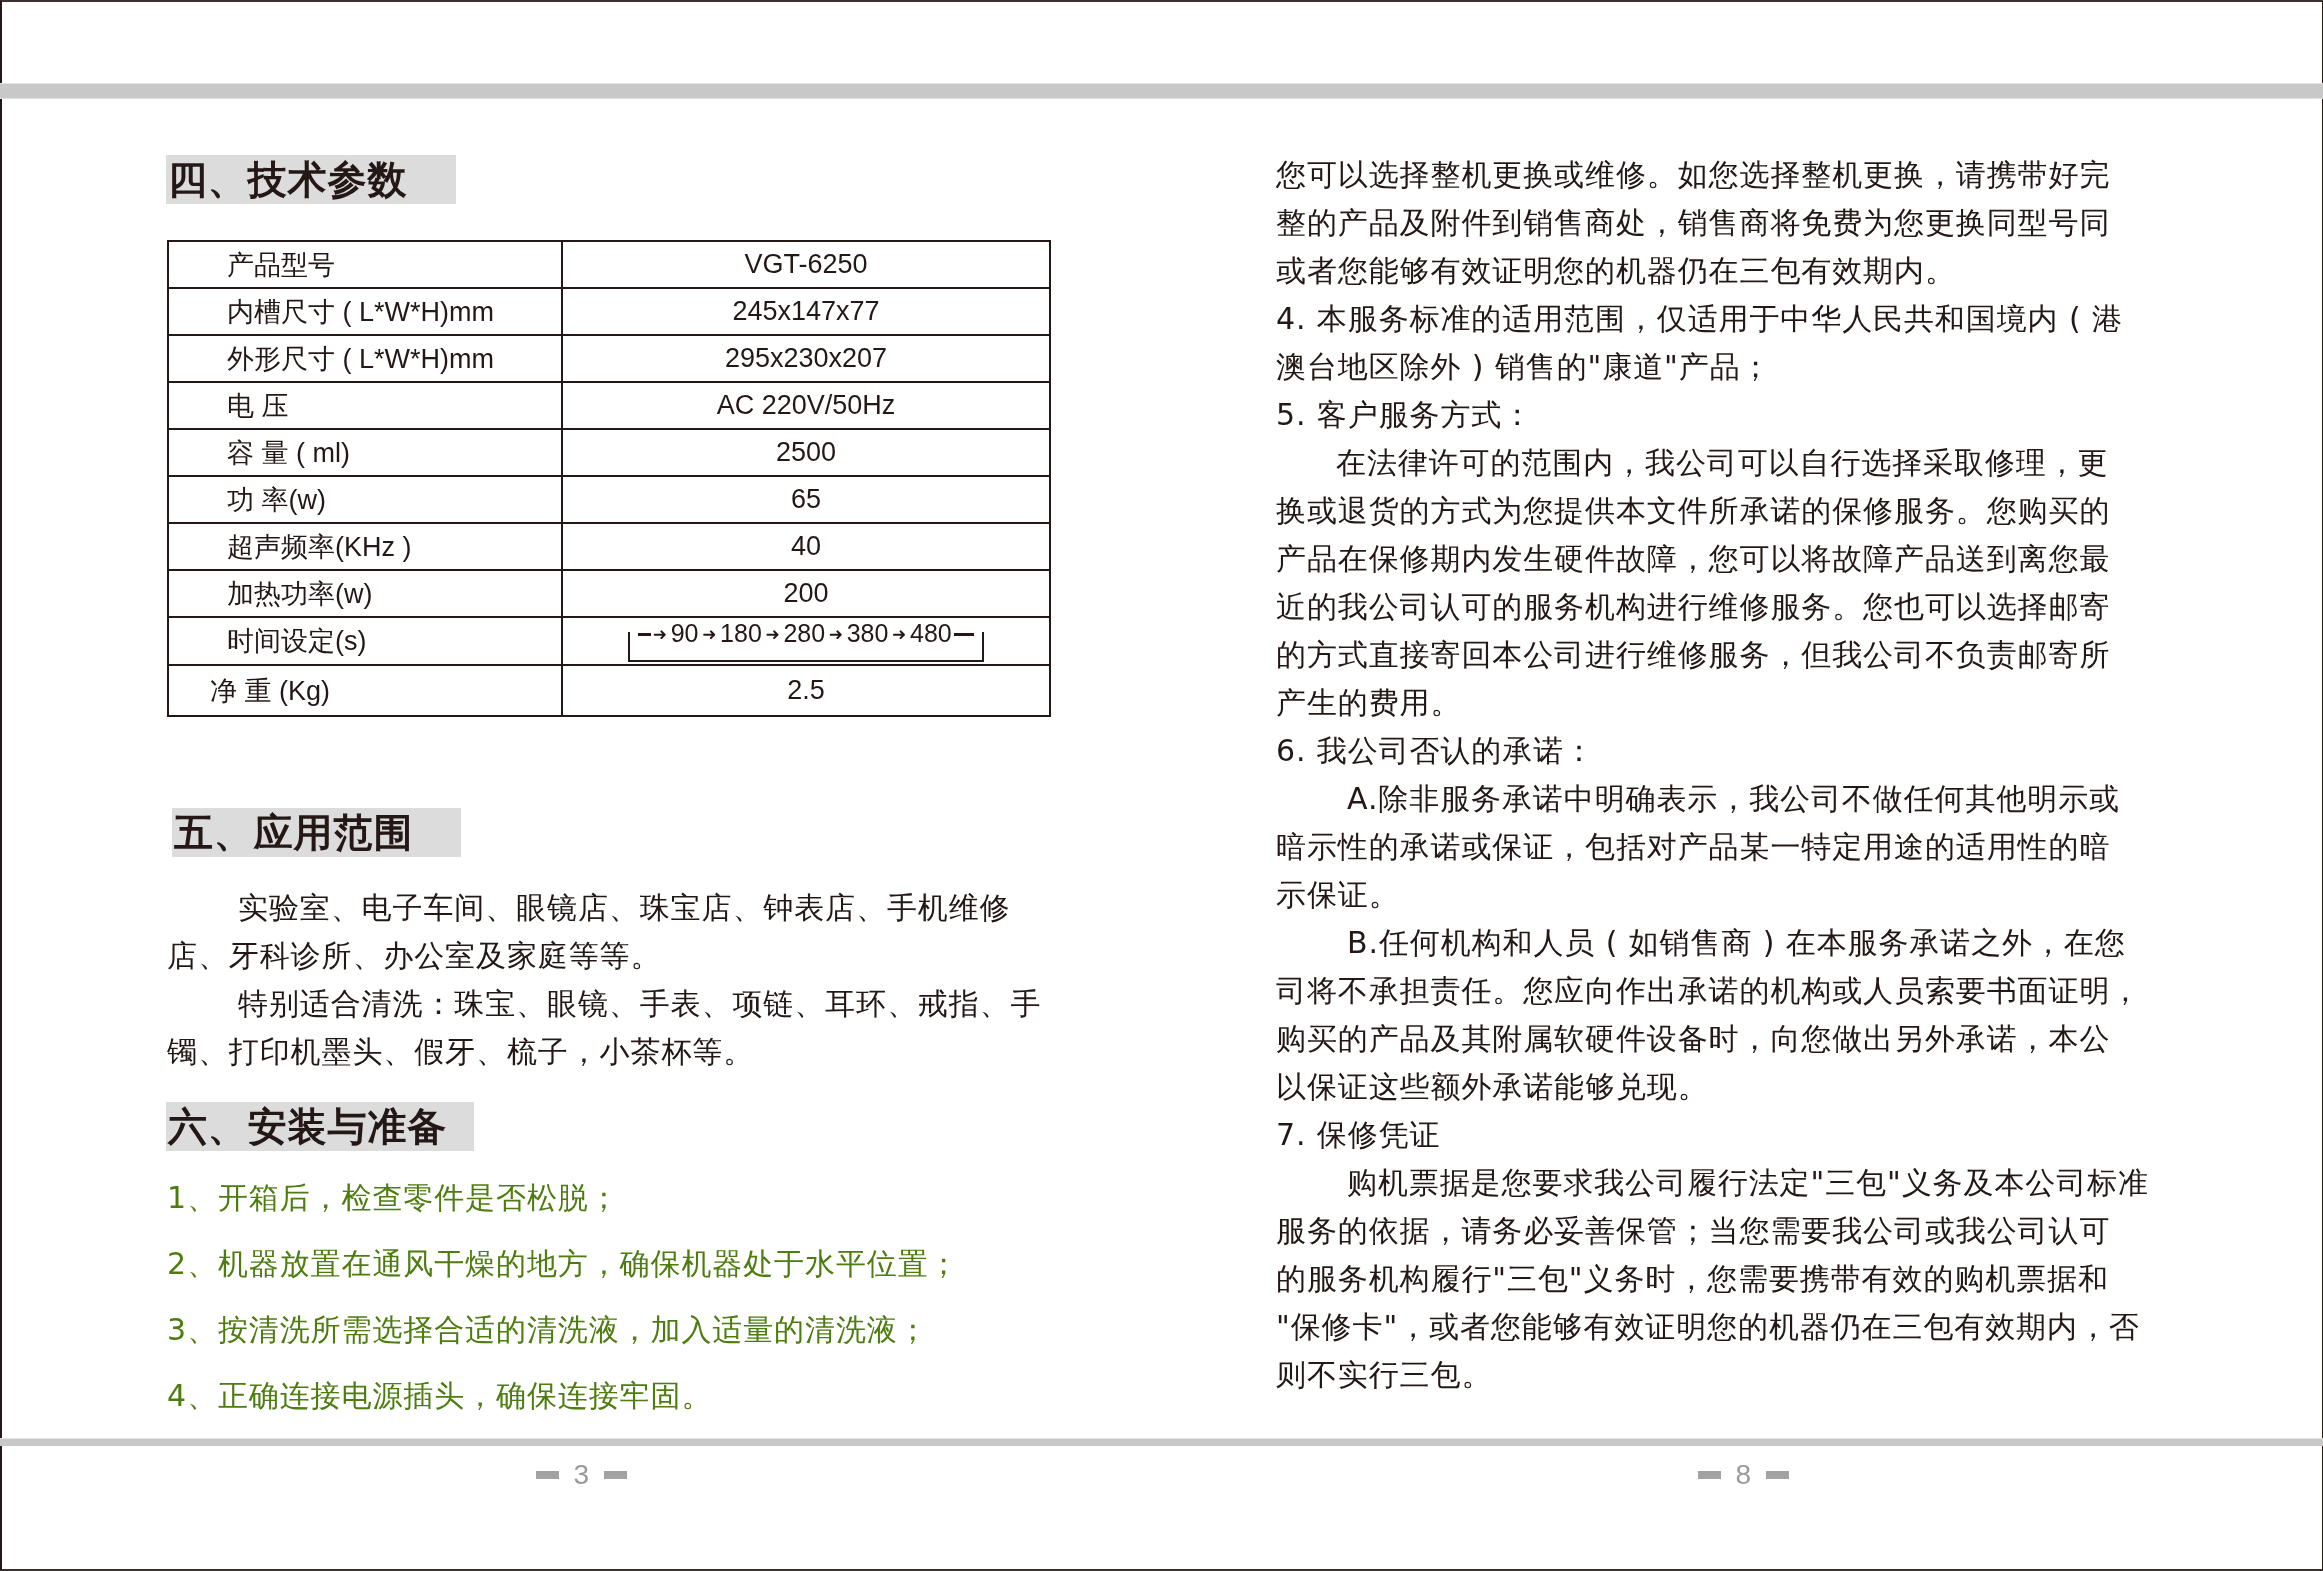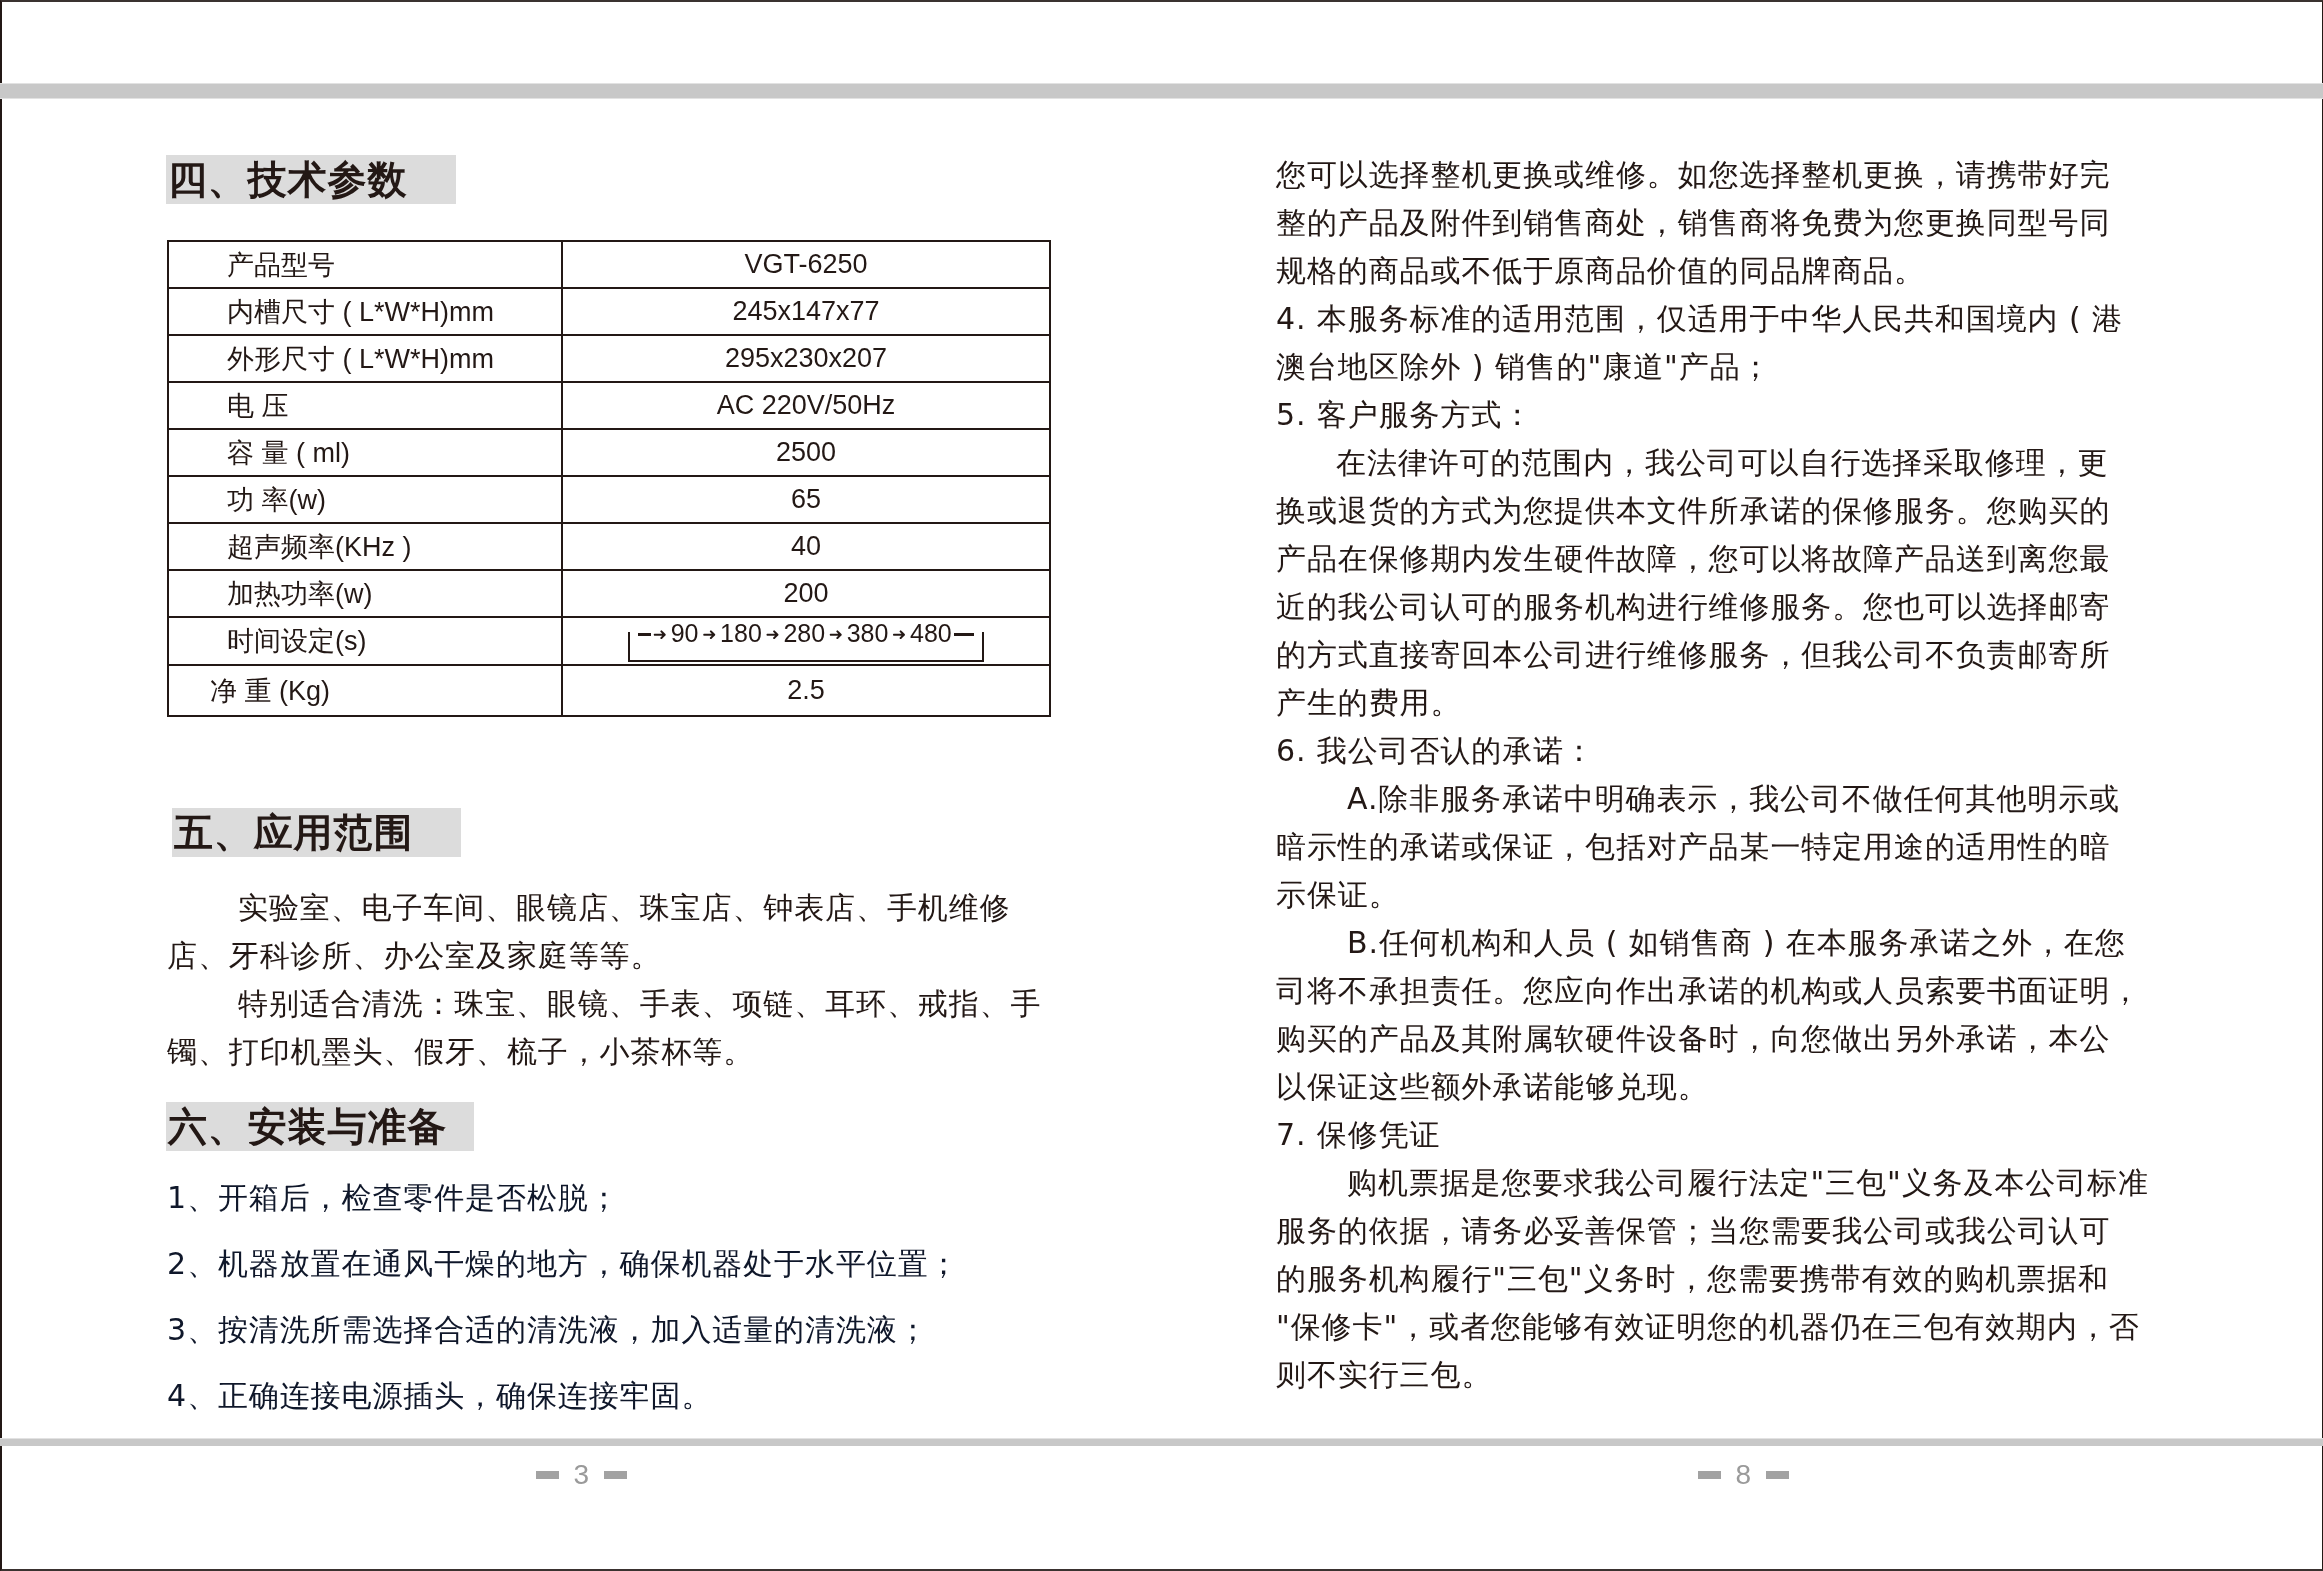--- a/index.html
+++ b/index.html
@@ -35,21 +35,21 @@
   .cycle .lead { display: inline-block; width: 13px; height: 2.8px; background: #231815; vertical-align: middle; position: relative; top: -0.9px; }
   .cycle .arr { display: inline-block; margin: 0 1.9px; font-size: 17px; position: relative; top: -1.9px; }
   .cycle .step { position: relative; background: #fff; padding: 0 0.9px; }
   .cycle .tail { display: inline-block; width: 20.6px; height: 2.8px; background: #231815; vertical-align: middle; position: relative; top: -0.9px; }
 
   .text { position: absolute; font-size: 30px; line-height: 48px; color: #231815;
     font-family: "DejaVu Sans", sans-serif; letter-spacing: 0.9px; }
   .text p { white-space: nowrap; }
   .text p.indent { text-indent: 71px; }
 
-  .ol { position: absolute; left: 167px; font-size: 30px; line-height: 66px; color: #0f172a; letter-spacing: 0.9px; }
+  .ol { position: absolute; left: 167px; font-size: 30px; line-height: 66px; color: #4d7c0f; letter-spacing: 0.9px; }
   .ol p { white-space: nowrap; }
 
   .pnum { position: absolute; top: 1459px; font-family: "Liberation Sans", sans-serif;
     font-size: 28px; color: #9a9a9a; display: flex; align-items: center; gap: 15px; }
   .pnum .dash { display: inline-block; width: 22.5px; height: 7.5px; background: #a2a2a2; }
 </style>
 </head>
 <body>
 
 <div class="spread"></div>
@@ -132,21 +132,21 @@
     <span class="dash"></span>
     <span>3</span>
     <span class="dash"></span>
   </div>
 </div>
 
 <div class="page right">
   <div class="text" style="left:114px; top:144px; line-height:48px;margin-top:7px;">
     <p>您可以选择整机更换或维修。如您选择整机更换，请携带好完</p>
     <p>整的产品及附件到销售商处，销售商将免费为您更换同型号同</p>
-    <p>规格的商品或不低于原商品价值的同品牌商品。</p>
+    <p>或者您能够有效证明您的机器仍在三包有效期内。</p>
     <p>4. 本服务标准的适用范围，仅适用于中华人民共和国境内 ( 港</p>
     <p>澳台地区除外 ) 销售的"康道"产品；</p>
     <p>5. 客户服务方式：</p>
     <p class="indent" style="text-indent:60px;">在法律许可的范围内，我公司可以自行选择采取修理，更</p>
     <p>换或退货的方式为您提供本文件所承诺的保修服务。您购买的</p>
     <p>产品在保修期内发生硬件故障，您可以将故障产品送到离您最</p>
     <p>近的我公司认可的服务机构进行维修服务。您也可以选择邮寄</p>
     <p>的方式直接寄回本公司进行维修服务，但我公司不负责邮寄所</p>
     <p>产生的费用。</p>
     <p>6. 我公司否认的承诺：</p>

